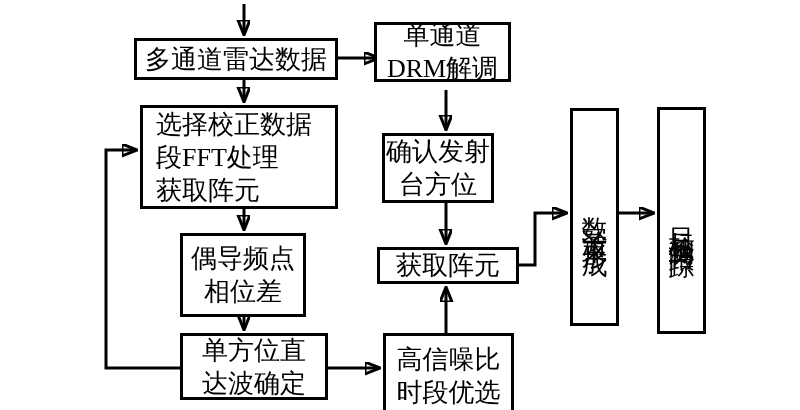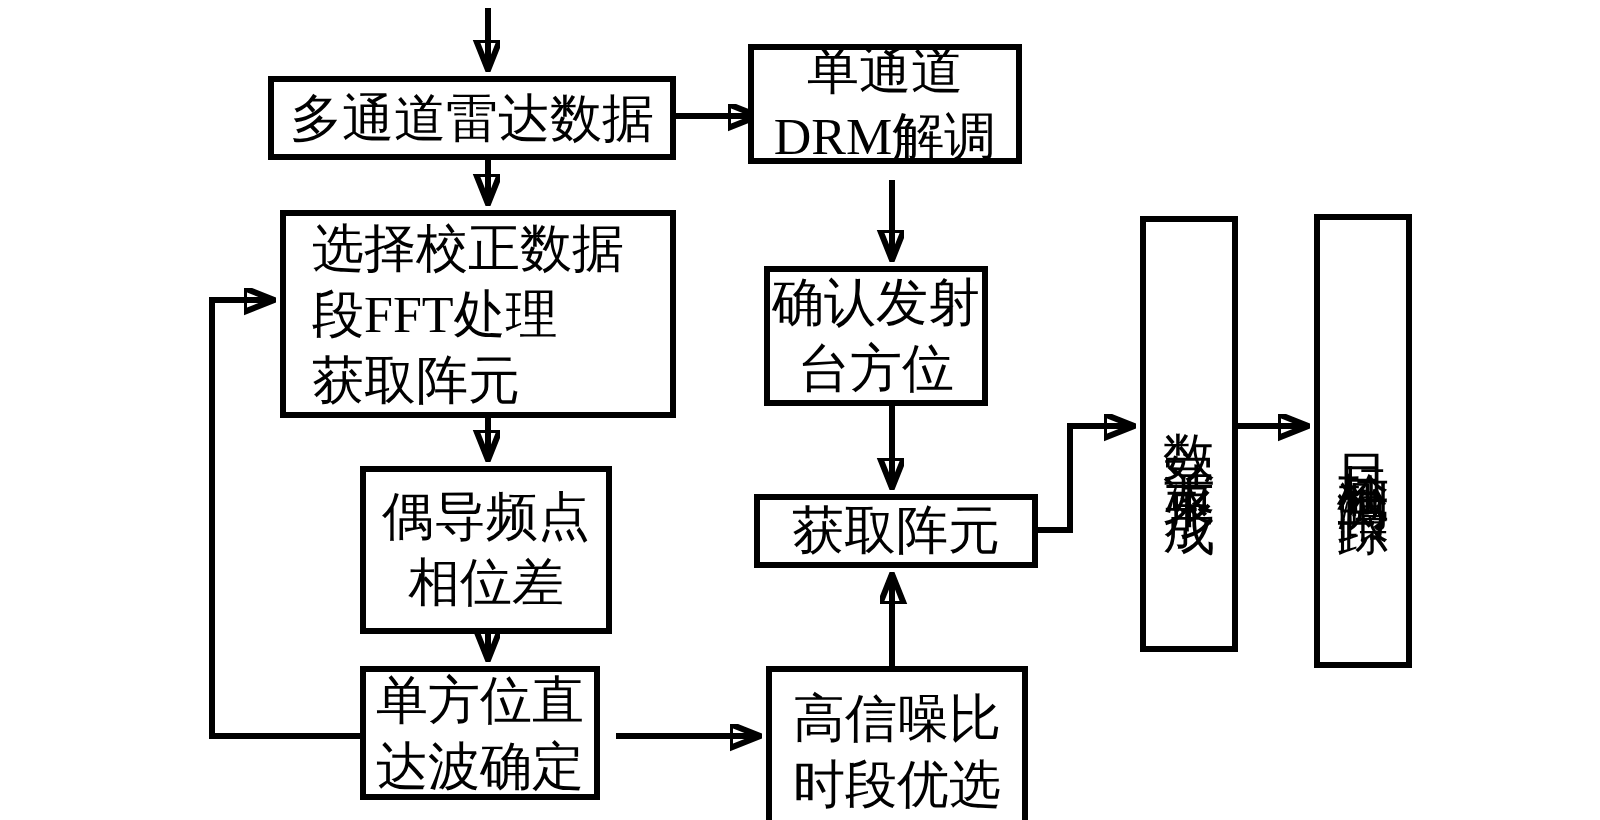--- a/index.html
+++ b/index.html
@@ -56,21 +56,21 @@
     letter-spacing: 4px;
   }
 
   
   #n-multi   { left: 134px; top: 38px;  width: 204px; height: 42px; }
   #n-drm     { left: 374px; top: 22px;  width: 137px; height: 60px; }
   #n-fft     { left: 140px; top: 105px; width: 198px; height: 104px; padding-left: 13px; }
   #n-bearing { left: 382px; top: 133px; width: 112px; height: 70px; }
   #n-pilot   { left: 180px; top: 233px; width: 126px; height: 84px; }
   #n-calib   { left: 377px; top: 247px; width: 142px; height: 37px; }
-  #n-direct  { left: 180px; top: 333px; width: 120px; height: 67px; }
+  #n-direct  { left: 180px; top: 333px; width: 148px; height: 67px; }
   #n-snr     { left: 383px; top: 333px; width: 131px; height: 86px; }
   #n-beam    { left: 570px; top: 108px; width: 49px;  height: 218px; }
   #n-target  { left: 657px; top: 107px; width: 49px;  height: 227px; }
 </style>
 </head>
 <body>
 
 <div class="canvas">
 
   <svg class="edges" viewBox="0 0 800 410" xmlns="http://www.w3.org/2000/svg">

